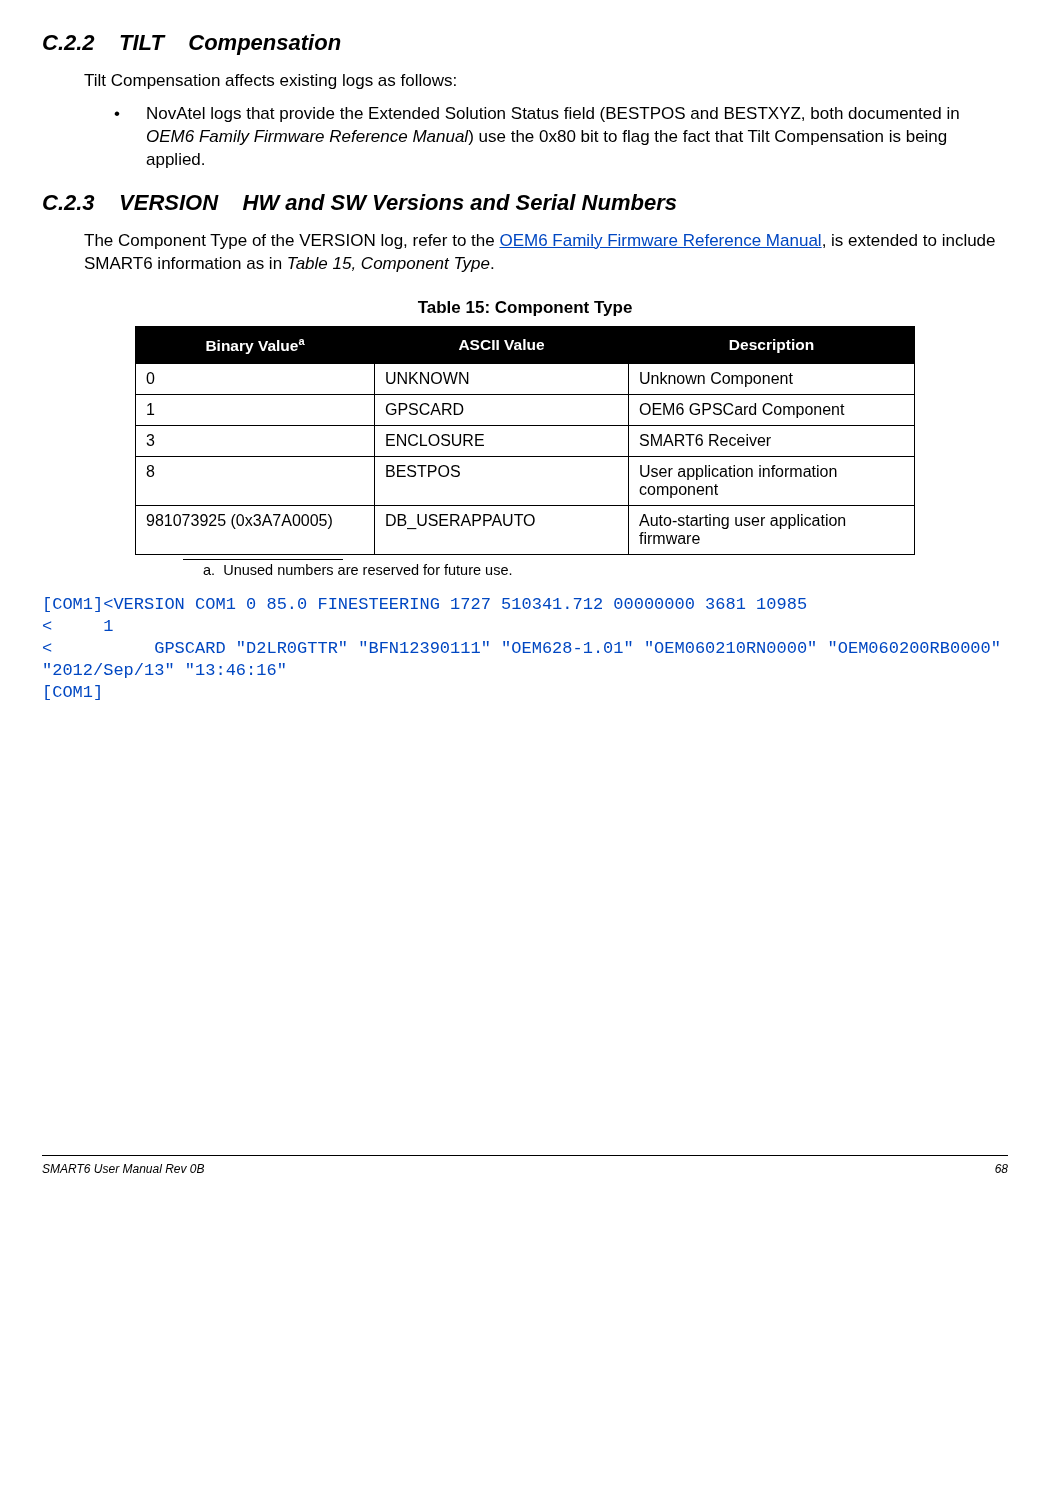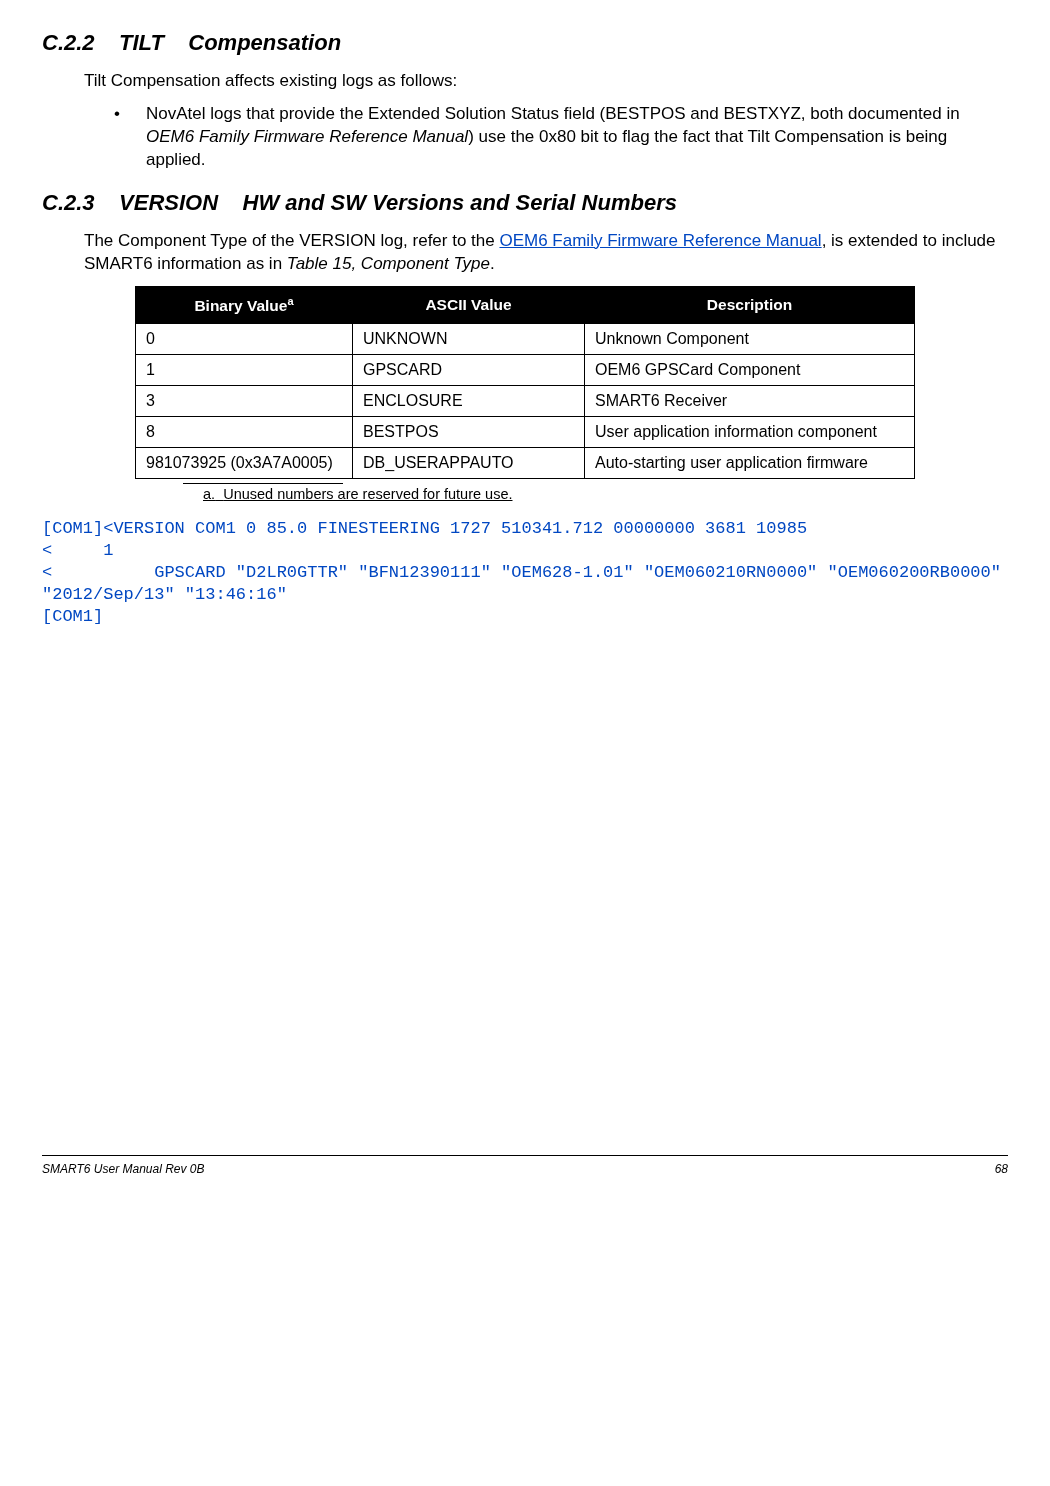--- a/index.html
+++ b/index.html
@@ -60,37 +60,36 @@
   table.comp {
     border-collapse: collapse;
     margin: 0 auto;
     width: 780px;
   }
   table.comp th {
     background: #000;
     color: #fff;
     font-weight: bold;
     font-size: 15.5px;
-    padding: 8px 13px;
+    padding: 8px 24px;
     text-align: center;
     border: 1px solid #000;
   }
   table.comp th .sup { font-size: 11px; vertical-align: super; }
   table.comp td {
     border: 1px solid #000;
     padding: 6px 10px;
     font-size: 16px;
     vertical-align: top;
   }
   .col-bin { width: 190px; }
   .col-asc { width: 205px; }
   .footnote-wrap {
     width: 780px;
     margin: 0 auto;
-    text-decoration: underline;
   }
   .footnote-rule {
     border: 0;
     border-top: 1px solid #000;
     width: 160px;
     margin: 4px 0 2px 48px;
   }
   .footnote {
     font-size: 14.5px;
     margin-left: 68px;
@@ -144,20 +143,21 @@
     <span>VERSION</span>&nbsp;&nbsp;&nbsp;
     <span>HW and SW Versions and Serial Numbers</span>
   </h2>
 
   <div class="body-indent">
     <p>
       <span>The Component Type of the VERSION log, refer to the </span><a href="#" class="link">OEM6 Family Firmware Reference Manual</a><span>, is extended to include SMART6 information as in </span><span class="italic">Table 15, Component Type</span><span>.</span>
     </p>
   </div>
 
+  <div class="table-title">Table 15:  Component Type</div>
 
   <table class="comp">
     <thead>
       <tr>
         <th class="col-bin">
           <span>Binary Value</span><span class="sup">a</span>
         </th>
         <th class="col-asc">ASCII Value</th>
         <th>Description</th>
       </tr>

